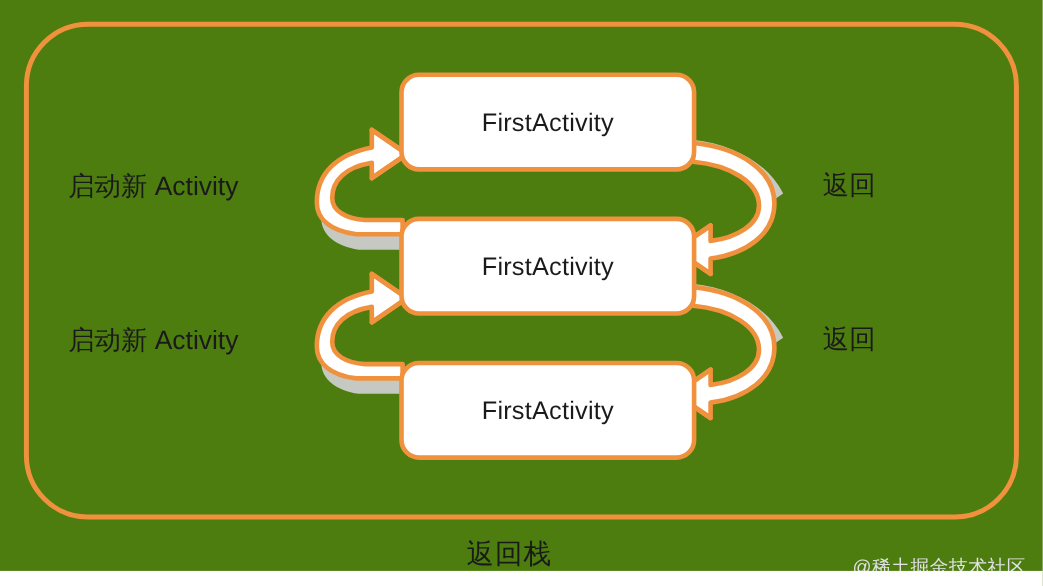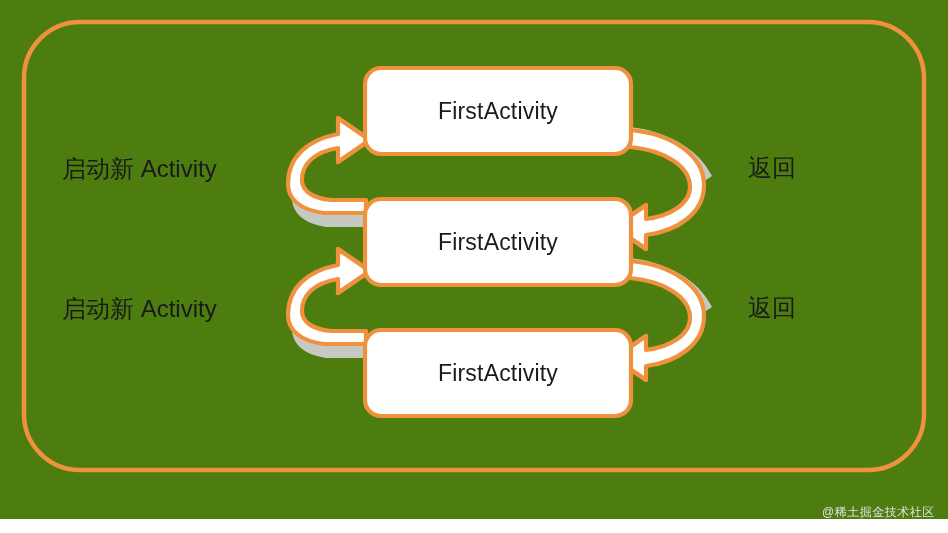--- a/index.html
+++ b/index.html
@@ -44,25 +44,24 @@
   }
   .caption-label {
     position: absolute;
     font-size: 25px;
     color: #1a1a1a;
     white-space: nowrap;
     letter-spacing: 1px;
   }
   .watermark {
     position: absolute;
-    font-size: 12px;
+    font-size: 17px;
     color: #e2e2e4;
     white-space: nowrap;
     letter-spacing: 0.5px;
-    margin-left: 47px;
   }
 </style>
 </head>
 <body>
 
 <div id="canvas">
 
   <svg id="diagram-svg" viewBox="0 0 948 533" xmlns="http://www.w3.org/2000/svg">
 
     <rect x="24" y="22" width="900" height="448" rx="56" ry="56" fill="none" stroke="#F0913E" stroke-width="4.5"></rect>
@@ -156,16 +155,17 @@
   <div class="node-label" style="left:365px; top:68px; width:266px; height:86px;">FirstActivity</div>
   <div class="node-label" style="left:365px; top:199px; width:266px; height:86px;">FirstActivity</div>
   <div class="node-label" style="left:365px; top:330px; width:266px; height:86px;">FirstActivity</div>
 
   <div class="side-label" style="left:62px; top:153px;">启动新 Activity</div>
   <div class="side-label" style="left:62px; top:293px;">启动新 Activity</div>
 
   <div class="side-label" style="left:748px; top:152px;">返回</div>
   <div class="side-label" style="left:748px; top:292px;">返回</div>
 
+  <div class="caption-label" style="left:424px; top:487px;">返回栈</div>
 
   <div class="watermark" style="left:775px; top:504px;">@稀土掘金技术社区</div>
 
 </div>
 
 </body></html>

